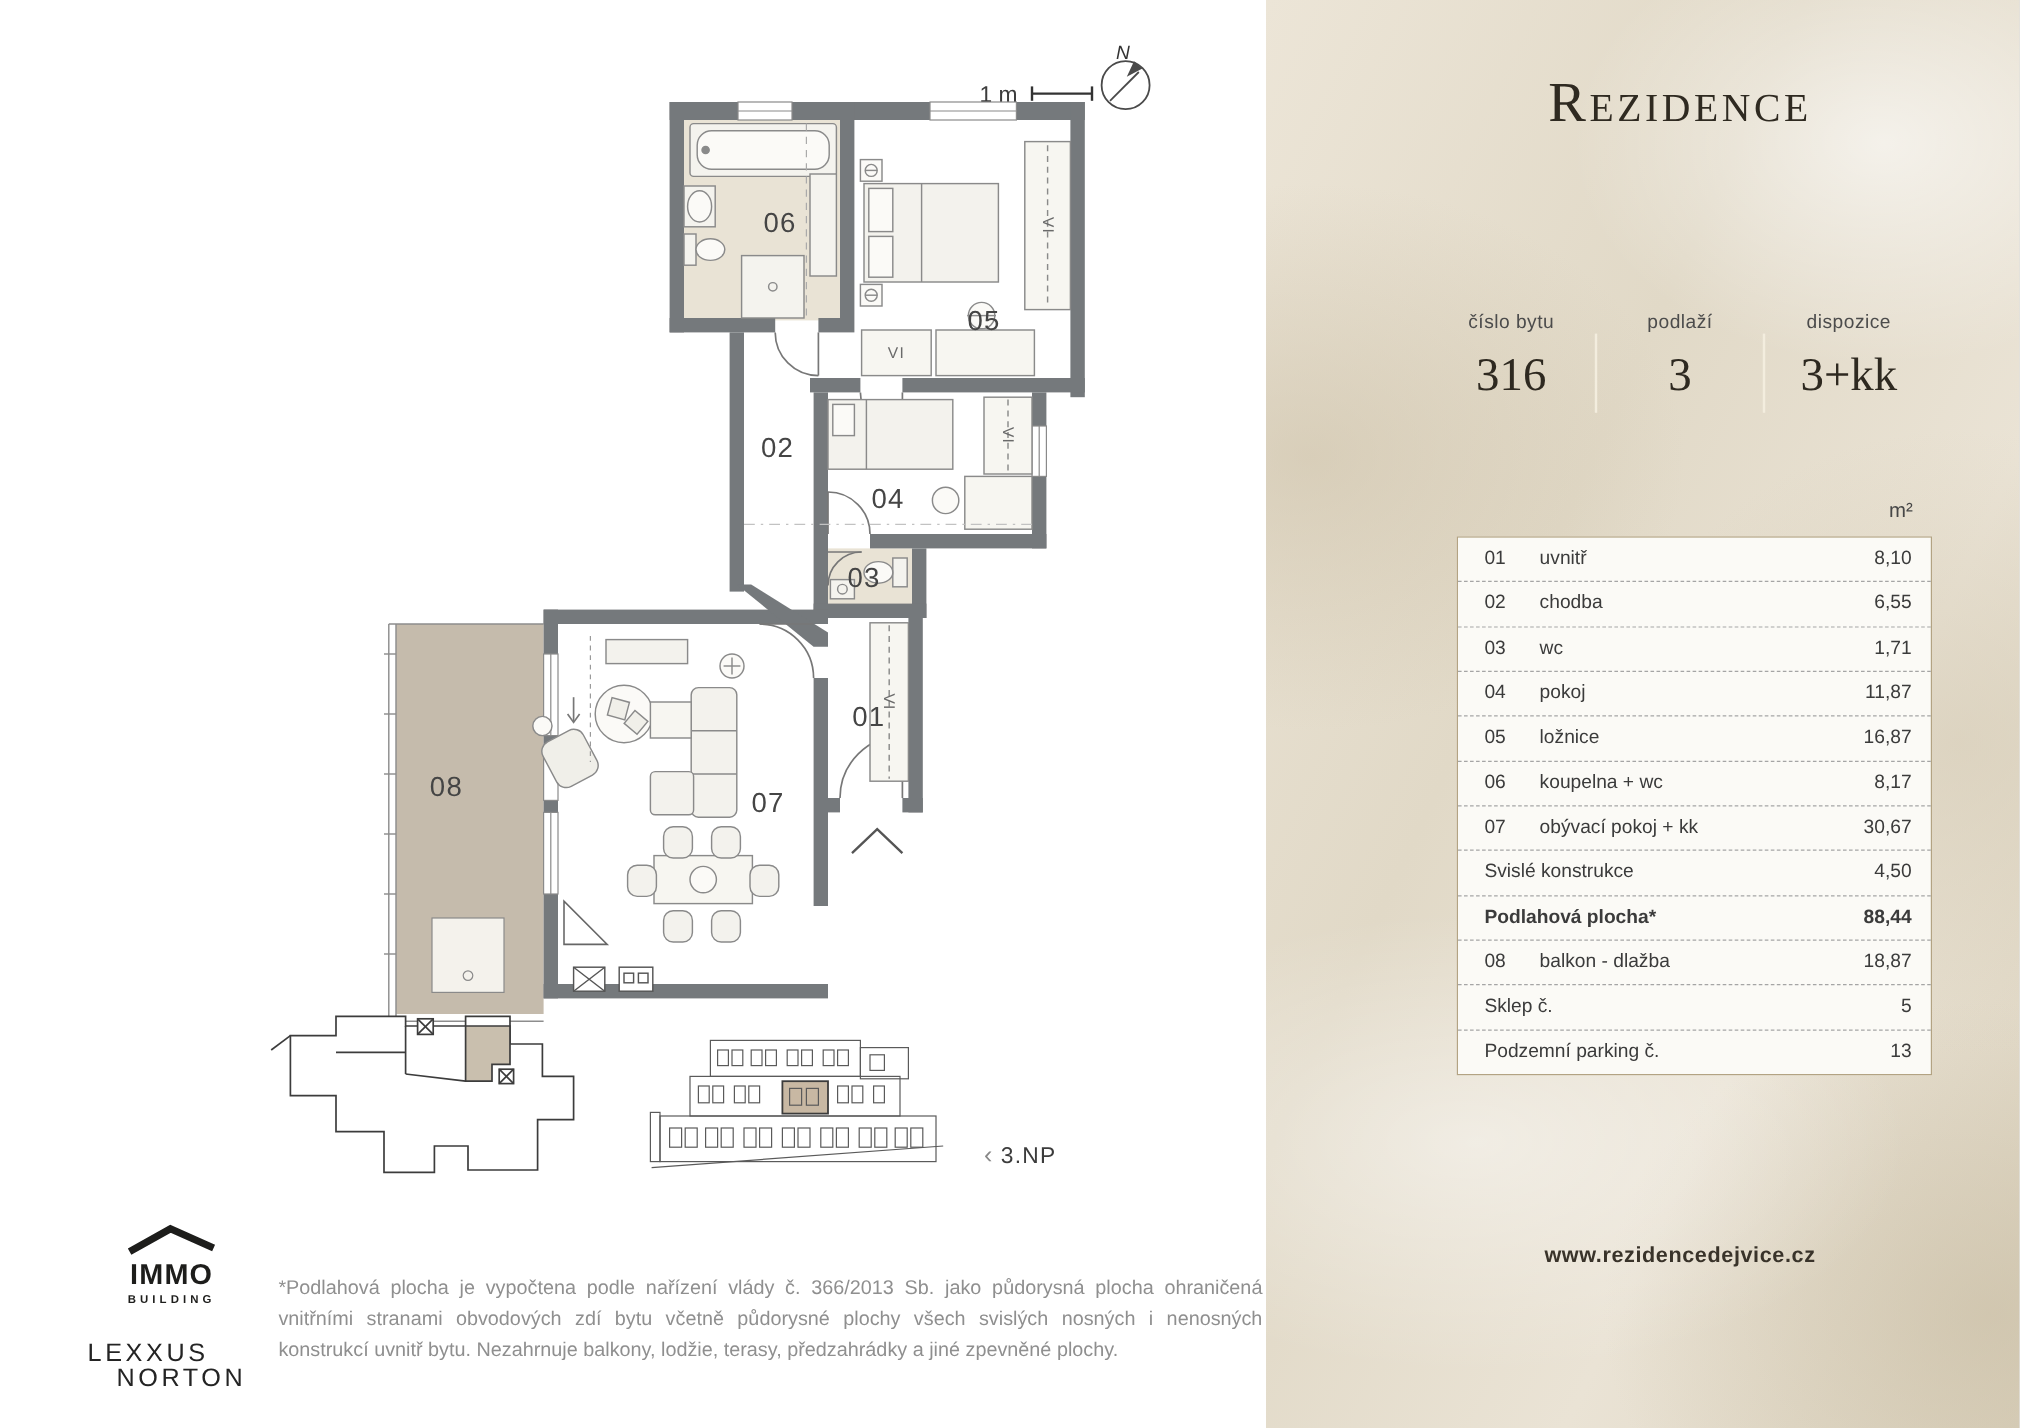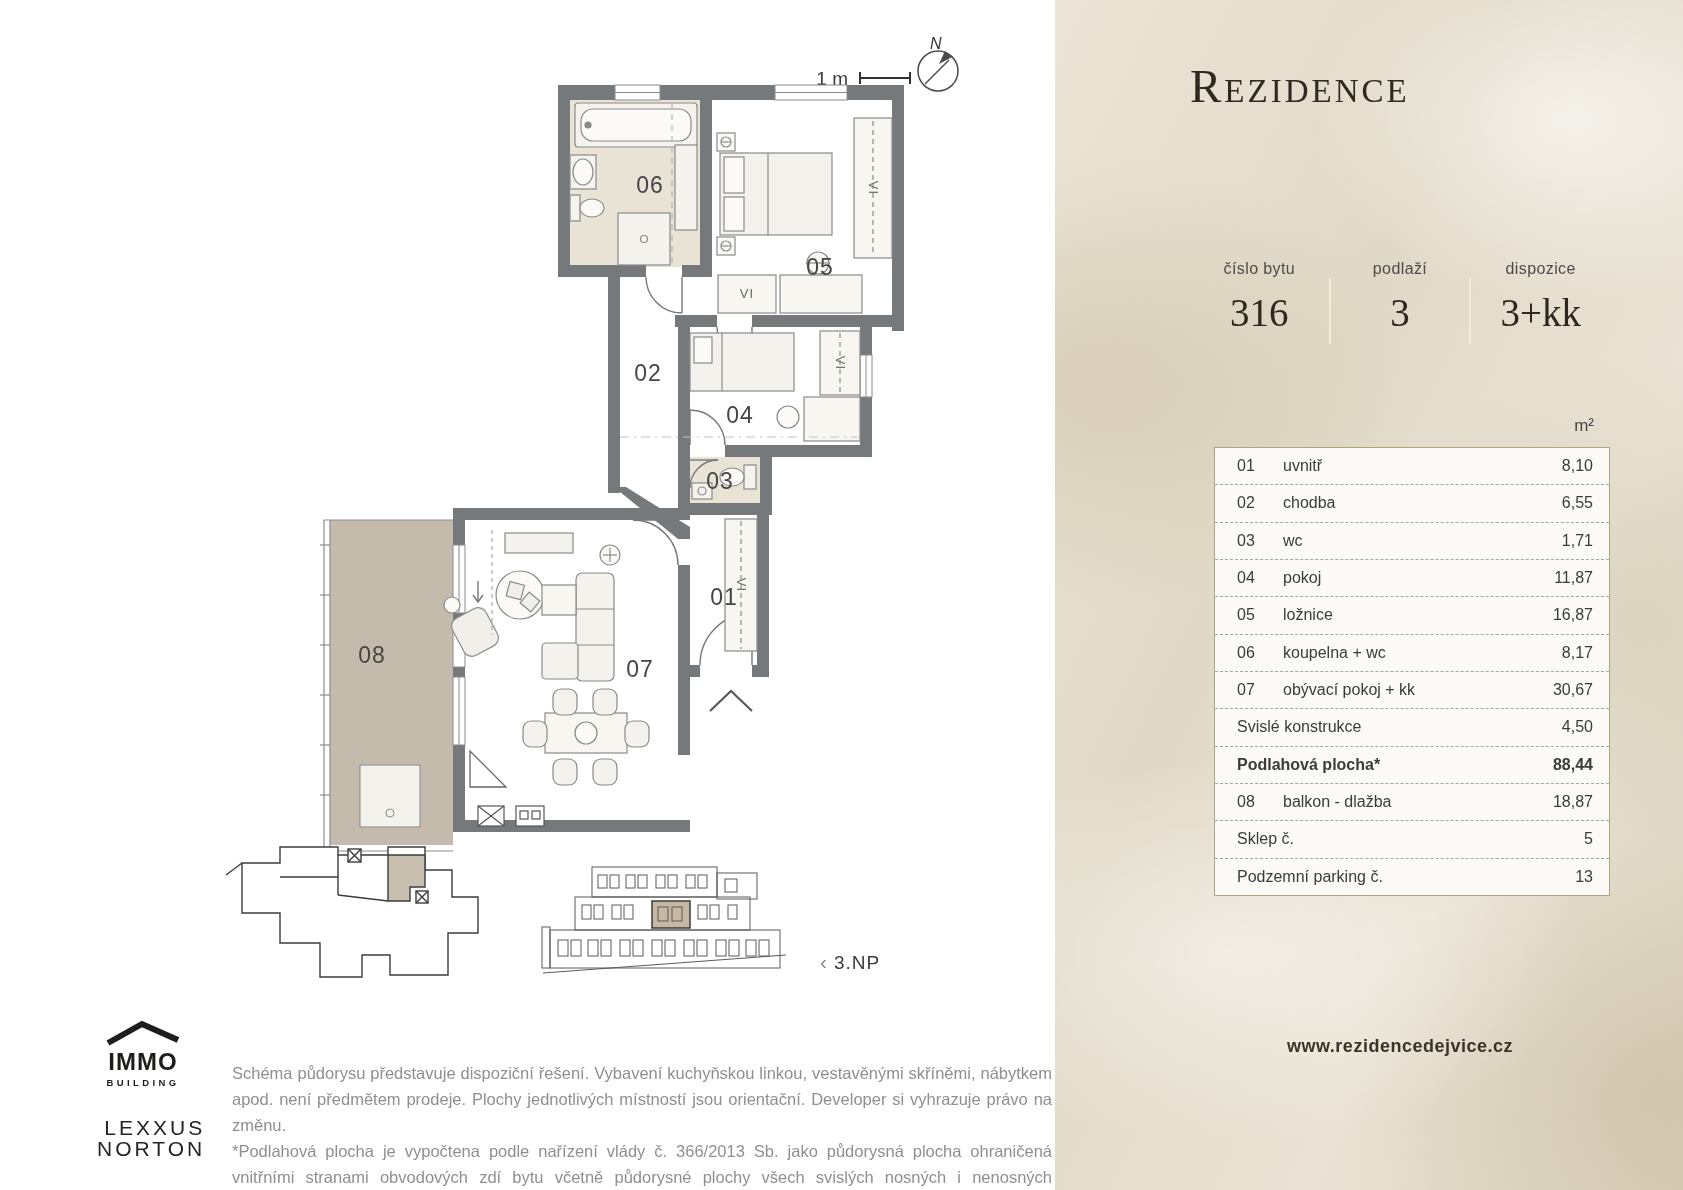--- a/index.html
+++ b/index.html
@@ -8,21 +8,21 @@
   
   #panel{position:absolute;left:1055px;top:0;width:628px;height:1190px;
     background-color:#e7e0d2;
     background-image:
       radial-gradient(ellipse 420px 300px at 82% 10%, rgba(255,255,255,.6), transparent 62%),
       radial-gradient(ellipse 520px 380px at 6% 32%, rgba(204,192,167,.55), transparent 60%),
       radial-gradient(ellipse 460px 420px at 92% 52%, rgba(213,203,181,.6), transparent 62%),
       radial-gradient(ellipse 600px 320px at 28% 80%, rgba(255,255,255,.45), transparent 60%),
       radial-gradient(ellipse 520px 420px at 96% 92%, rgba(198,186,160,.55), transparent 62%),
       linear-gradient(115deg,#ece5d7 0%,#e1d9c7 38%,#eae3d5 68%,#dcd3bf 100%);}
-  #title{position:absolute;left:1190px;top:58px;width:420px;text-align:left;
+  #title{position:absolute;left:1190px;top:58px;width:420px;text-align:center;
     font-family:"Liberation Serif","DejaVu Serif",serif;font-variant:small-caps;
     color:#2f2a21;line-height:1.22;letter-spacing:3px;}
   #title .t1{font-size:47px;} #title .t2{font-size:47px;}
   #info-row{position:absolute;left:1190px;top:260px;width:420px;display:flex;}
   .info-col{flex:1;text-align:center;position:relative;}
   .info-label{font-size:16px;color:#4c4c4c;letter-spacing:.4px;}
   .info-value{margin-top:12px;font-family:"Liberation Serif","DejaVu Serif",serif;
     font-size:39px;color:#2e2920;}
   .info-sep{width:2px;background:#f3edde;margin-top:18px;height:66px;}
   #m2-label{position:absolute;left:1214px;top:416px;width:380px;text-align:right;
@@ -38,21 +38,21 @@
   .tname{}
   .tval{margin-left:auto;}
   #website{position:absolute;left:1190px;top:1036px;width:420px;text-align:center;
     font-size:18px;font-weight:bold;color:#39332a;letter-spacing:.5px;}
   
   #plan-wrap{position:absolute;left:220px;top:25px;width:760px;height:960px;}
   #immo-logo{position:absolute;left:98px;top:1020px;width:90px;text-align:center;color:#1d1d1b;}
   #immo-logo .immo-name{font-size:24px;font-weight:bold;letter-spacing:1px;margin-top:-2px;}
   #immo-logo .immo-sub{font-size:9.5px;font-weight:bold;letter-spacing:3.4px;margin-top:1px;}
   #lexxus-logo{position:absolute;left:73px;top:1116px;color:#242424;}
-  #lexxus-logo .lx1{font-size:21px;letter-spacing:3px;font-weight:500;text-align:right;}
+  #lexxus-logo .lx1{font-size:21px;letter-spacing:3px;font-weight:500;}
   #lexxus-logo .lx2{font-size:21px;letter-spacing:3px;font-weight:500;margin-left:24px;margin-top:-3px;}
   #disclaimer{position:absolute;left:232px;top:1060px;width:820px;
     font-size:16.5px;line-height:26px;color:#8f8f8f;text-align:justify;}
   #disclaimer p{margin:0;}
   
   svg text{font-family:"Liberation Sans","DejaVu Sans",sans-serif;}
   .room-label{font-size:23px;fill:#454545;letter-spacing:1px;}
   .vi-label{font-size:13px;fill:#6a6a6a;letter-spacing:1px;}
 </style>
 </head>
@@ -330,21 +330,20 @@
     </svg>
     <div class="immo-name">IMMO</div>
     <div class="immo-sub">BUILDING</div>
   </div>
   <div id="lexxus-logo">
     <div class="lx1">LEXXUS</div>
     <div class="lx2">NORTON</div>
   </div>
 
   <div id="disclaimer">
-    <p>Schéma půdorysu představuje dispoziční řešení. Vybavení kuchyňskou linkou, vestavěnými skříněmi, nábytkem apod. není předmětem prodeje. Plochy jednotlivých místností jsou orientační. Developer si vyhrazuje právo na změnu.</p>
     <p>*Podlahová plocha je vypočtena podle nařízení vlády č. 366/2013 Sb. jako půdorysná plocha ohraničená vnitřními stranami obvodových zdí bytu včetně půdorysné plochy všech svislých nosných i nenosných konstrukcí uvnitř bytu. Nezahrnuje balkony, lodžie, terasy, předzahrádky a jiné zpevněné plochy.</p>
   </div>
 
   <div id="panel"></div>
 
   <div id="title">
     <div class="t1">Rezidence</div>
   </div>
 
   <div id="info-row">

